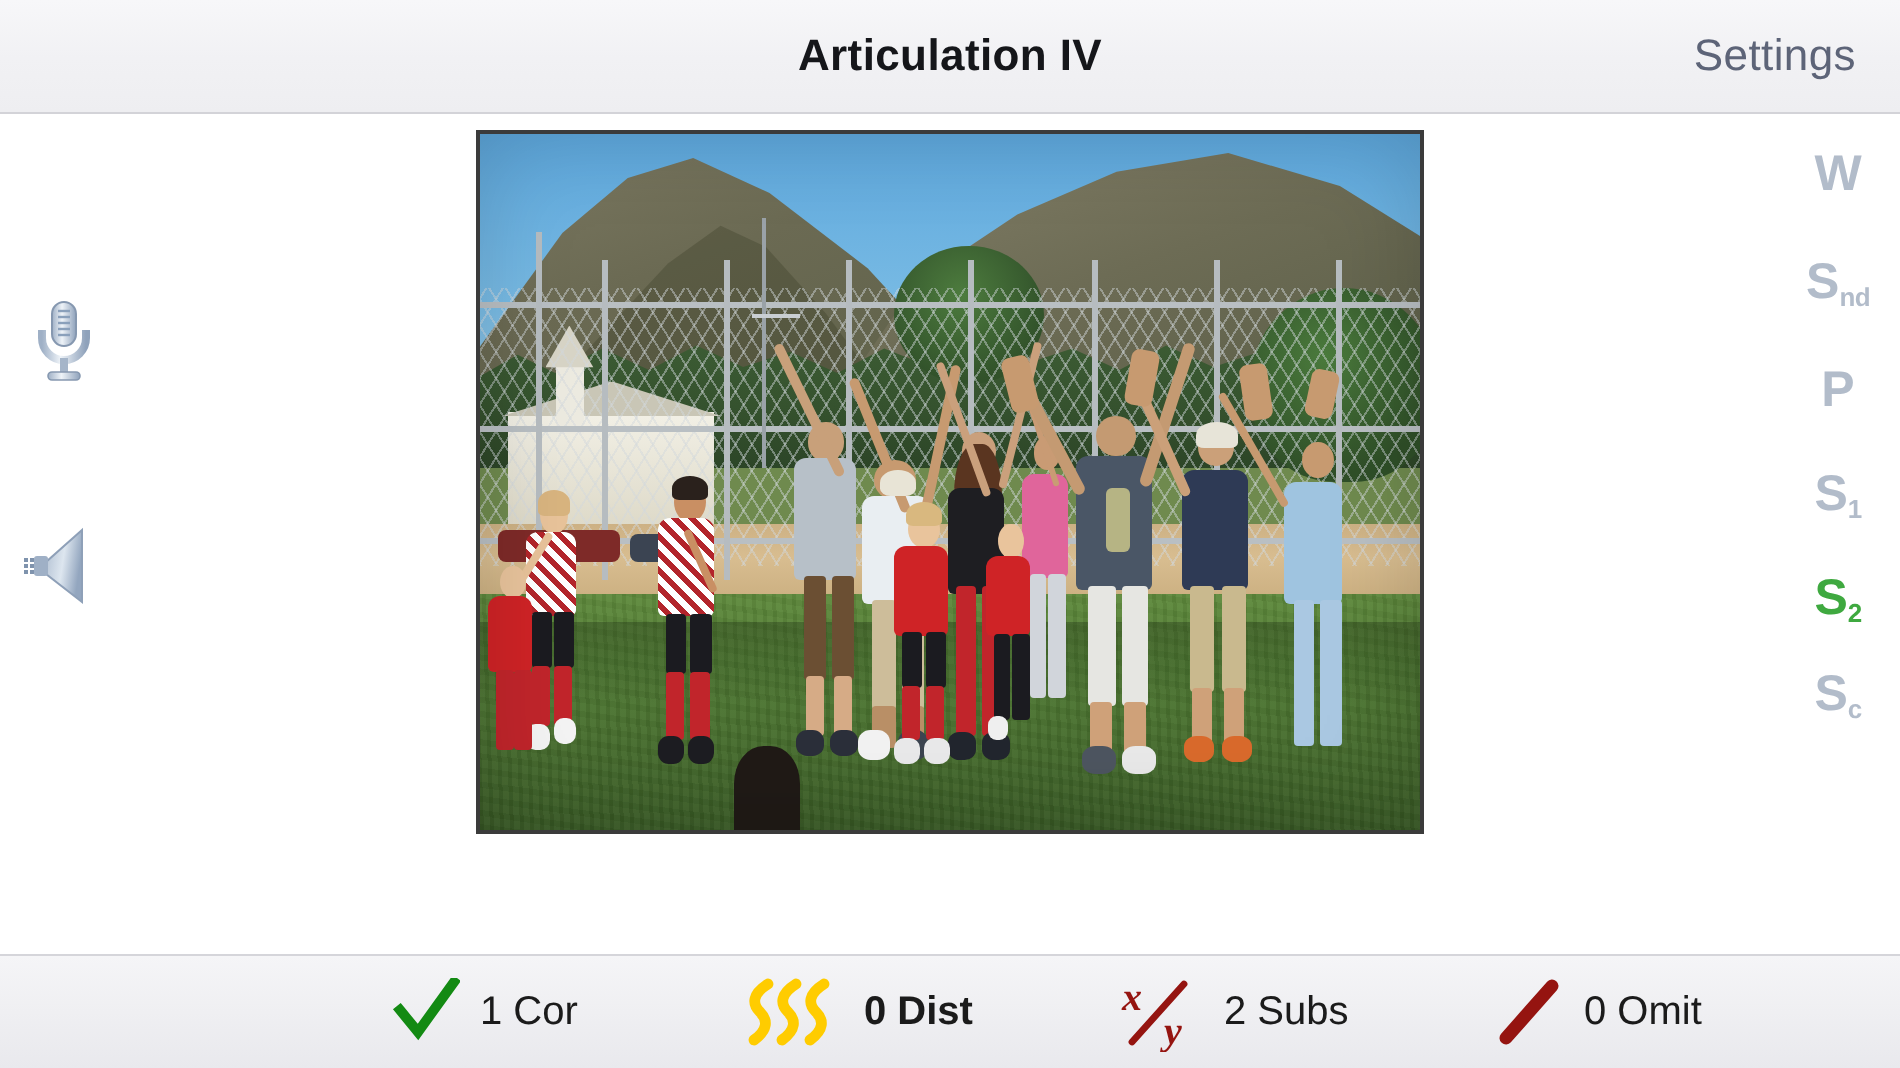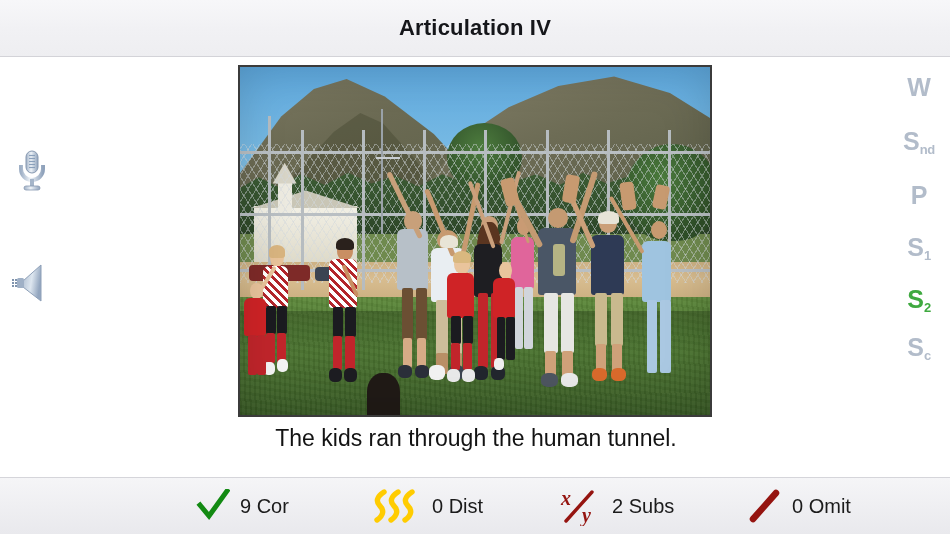--- a/index.html
+++ b/index.html
@@ -119,38 +119,39 @@
   .bottom{
     height:56px;flex:0 0 56px;
     background:linear-gradient(to bottom,#f5f5f7 0%,#efeff2 50%,#e9e9ed 100%);
     border-top:1px solid #d5d5da;
     display:flex;align-items:center;position:relative;
   }
   .stat{display:flex;align-items:center;gap:10px;cursor:pointer;}
   .stat-label{font-size:20px;color:#1b1b1b;}
   .word-count{position:absolute;left:48px;font-size:20px;color:#1b1b1b;}
   .s-cor{position:absolute;left:196px;}
-  .s-dist{position:absolute;left:372px;}
+  .s-dist{position:absolute;left:372px;font-weight:bold;}
   .s-subs{position:absolute;left:558px;}
   .s-omit{position:absolute;left:748px;}
 
   .ico{display:inline-block;position:relative;}
   .ico-check{width:34px;height:34px;}
   .ico-dist{width:50px;height:34px;}
   .ico-subs{width:44px;height:36px;font-family:"Liberation Serif","DejaVu Serif",serif;
             font-style:italic;font-weight:bold;color:#951410;font-size:23px;}
   .ico-omit{width:34px;height:34px;}
 </style>
 </head>
 <body>
 
 <div class="app">
 
   <div class="header">
     <div class="header-title">Articulation IV</div>
+    <div class="settings-btn">Settings</div>
   </div>
 
   <div class="body">
 
     <div class="left-rail">
       <div class="rail-btn rail-mic">
         <svg width="38" height="46" viewBox="0 0 38 46">
           <defs>
             <linearGradient id="mg" x1="0" y1="0" x2="1" y2="0">
               <stop offset="0%" stop-color="#9fb0c6"></stop>
@@ -370,21 +371,20 @@
             <div class="leg" style="left:20%;top:47%;width:24%;height:36%;background:#c1252b"></div>
             <div class="leg" style="left:46%;top:47%;width:24%;height:36%;background:#c1252b"></div>
           </div>
 
           <div style="position:absolute;left:27%;top:88%;width:7%;height:12%;border-radius:45% 45% 0 0;background:#201a16"></div>
 
           <div style="position:absolute;inset:0;box-shadow:inset 0 0 48px rgba(0,0,0,.16);"></div>
         </div>
       </div>
 
-      <div class="caption">The kids ran through the human tunnel.</div>
     </div>
 
     <div class="right-rail">
       <div class="rail-letter" style="top:18px">
         <span>W</span><sub></sub>
       </div>
       <div class="rail-letter" style="top:72px">
         <span>S</span><sub>nd</sub>
       </div>
       <div class="rail-letter" style="top:126px">
@@ -405,21 +405,21 @@
 
   <div class="bottom">
 
 
     <div class="stat s-cor">
       <span class="ico ico-check">
         <svg width="34" height="34" viewBox="0 0 34 34">
           <path d="M4 16 L13 27 L31 2" fill="none" stroke="#138a13" stroke-width="5" stroke-linecap="square" stroke-linejoin="miter"></path>
         </svg>
       </span>
-      <span class="stat-label">9 Cor</span>
+      <span class="stat-label">1 Cor</span>
     </div>
 
     <div class="stat s-dist">
       <span class="ico ico-dist">
         <svg width="50" height="34" viewBox="0 0 50 34">
           <g fill="none" stroke="#ffcc00" stroke-width="5.4" stroke-linecap="round">
             <path d="M12 3 C4 8, 4 13, 8 17 C12 21, 12 26, 5 31"></path>
             <path d="M26 3 C18 8, 18 13, 22 17 C26 21, 26 26, 19 31"></path>
             <path d="M40 3 C32 8, 32 13, 36 17 C40 21, 40 26, 33 31"></path>
           </g>

